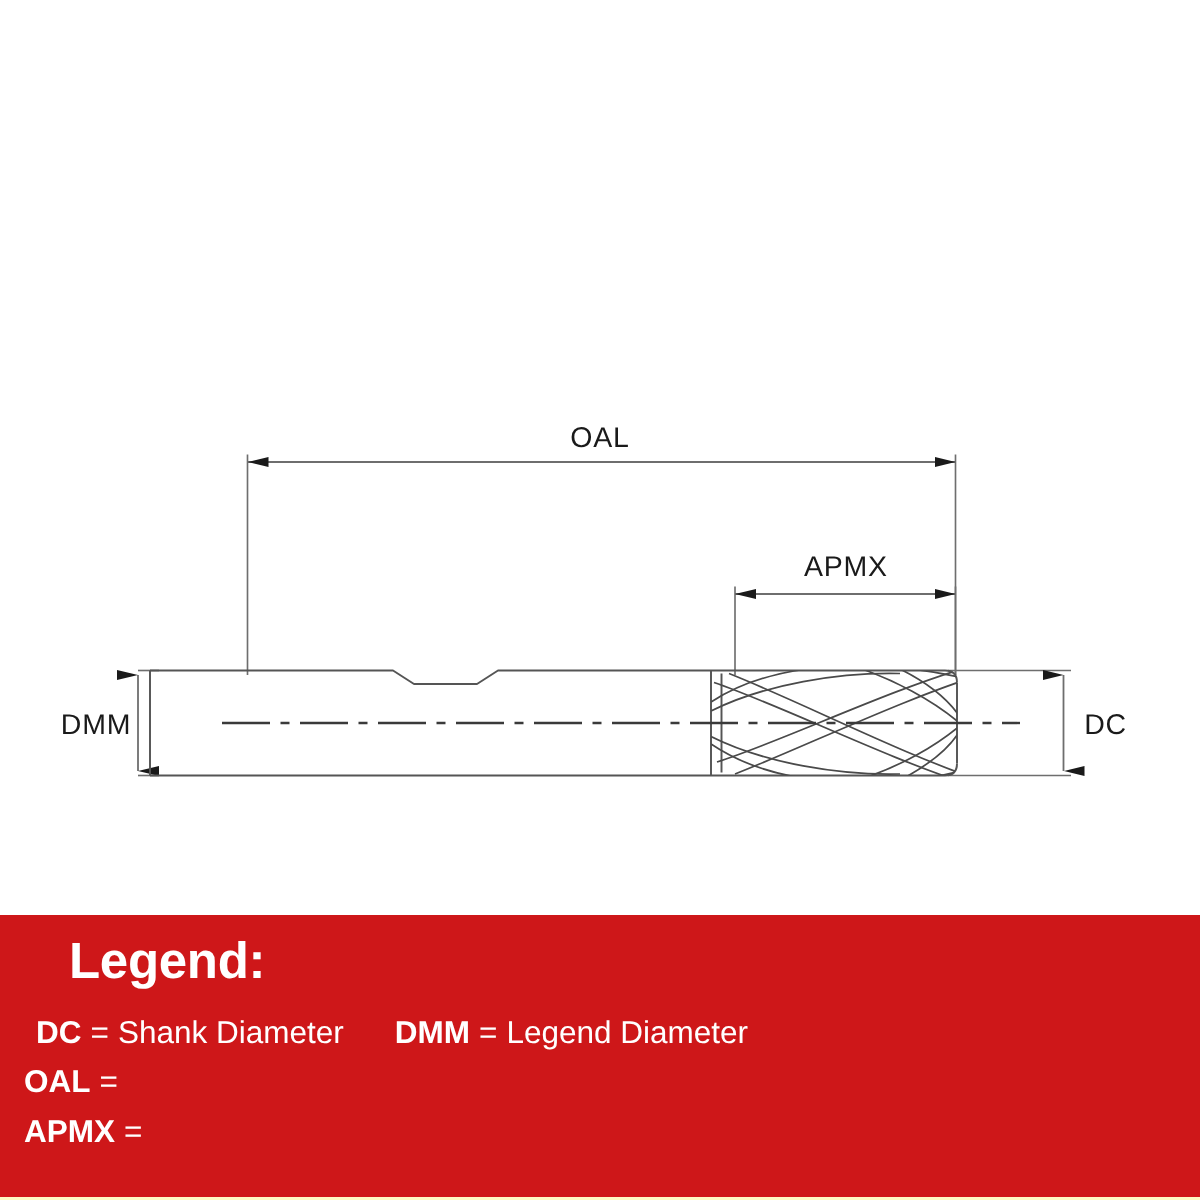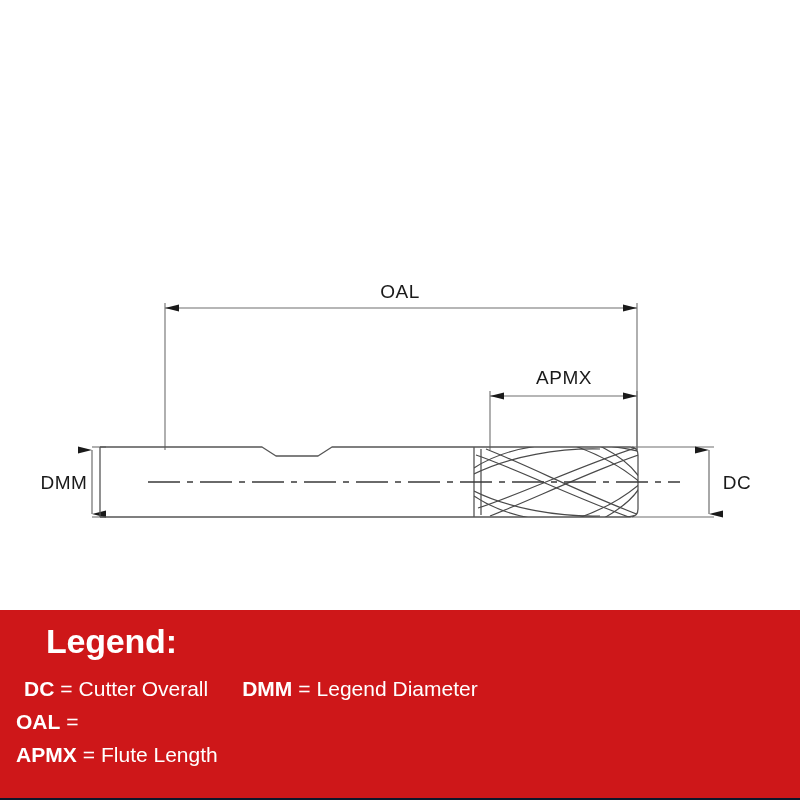--- a/index.html
+++ b/index.html
@@ -5,21 +5,21 @@
 <style>
   html, body {
     margin: 0;
     padding: 0;
     background: #ffffff;
   }
   #page {
     position: relative;
     width: 800px;
     height: 800px;
-    background: #0f172a;
+    background: #fef9c3;
     overflow: hidden;
     font-family: "Liberation Sans", sans-serif;
   }
 
   
   #drawing-area {
     position: absolute;
     left: 0;
     top: 0;
     width: 800px;
@@ -189,40 +189,39 @@
   <div id="legend-band">
 
     <div id="legend-title">Legend:</div>
 
     <div id="legend-rows">
 
       <div class="legend-row">
         <span class="legend-entry indent-dc">
           <span class="code">DC</span>
           <span class="eq">=</span>
-          <span class="desc">Cutter Overall</span>
+          <span class="desc">Shank Diameter</span>
         </span>
         <span class="legend-entry gap-dmm">
           <span class="code">DMM</span>
           <span class="eq">=</span>
           <span class="desc">Legend Diameter</span>
         </span>
       </div>
 
       <div class="legend-row">
         <span class="legend-entry">
           <span class="code">OAL</span>
           <span class="eq">=</span>
         </span>
       </div>
 
       <div class="legend-row">
         <span class="legend-entry">
           <span class="code">APMX</span>
           <span class="eq">=</span>
-          <span class="desc">Flute Length</span>
         </span>
       </div>
 
     </div>
   </div>
 
 </div>
 
 </body></html>

